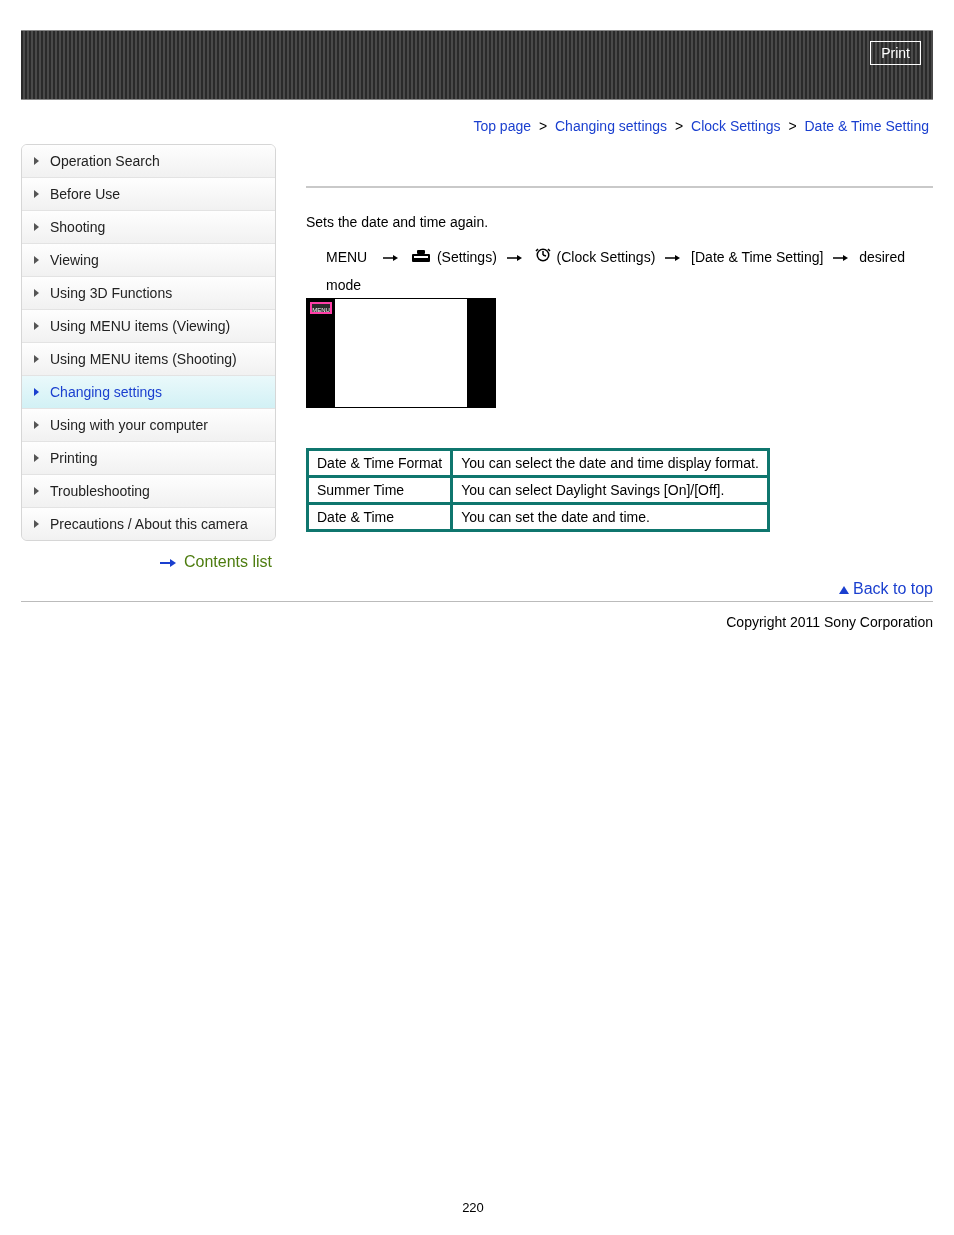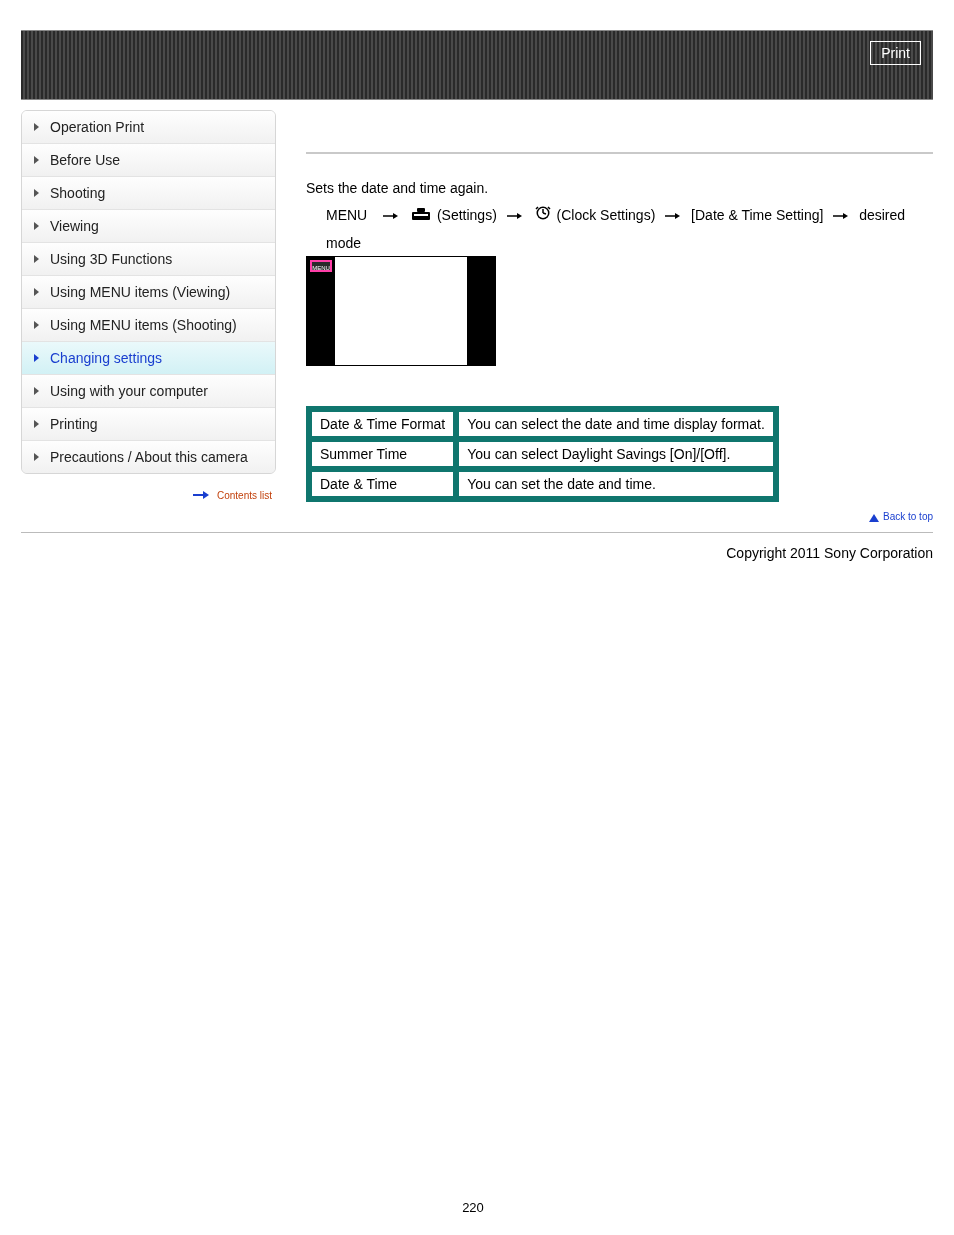--- a/index.html
+++ b/index.html
@@ -84,41 +84,41 @@
   .nav-item.active {
     background: linear-gradient(#eaf9fb, #d2f1f5);
     color: #1a3fcf;
   }
   .nav-item.active::before { border-left-color: #1a3fcf; }
   .contents-link-row {
     text-align: right;
     padding: 12px 4px 0 0;
   }
   .contents-link {
-    color: #c2410c;
+    color: #4d7c0f;
     text-decoration: none;
-    font-size: 10px;
+    font-size: 16px;
     cursor: pointer;
   }
   .arrow-right {
     display: inline-block;
     vertical-align: middle;
     margin-right: 4px;
   }
   .arrow-right svg { display: block; }
   .main {
     flex: 1;
     padding-top: 24px;
   }
   .main hr.top-rule {
     border: none;
     border-top: 2px solid #c9c9c9;
     margin: 18px 0 26px 0;
   }
-  .intro { margin-bottom: 6px; }
+  .intro { margin-bottom: 14px; }
   .menu-path {
     padding-left: 20px;
     line-height: 1.9;
   }
   .menu-path .mlabel { margin-right: 6px; }
   .path-arrow {
     display: inline-block;
     vertical-align: middle;
     margin: 0 6px;
   }
@@ -152,36 +152,36 @@
     font-size: 6px;
     line-height: 12px;
     text-align: center;
     letter-spacing: 0;
   }
   table.opts {
     border-collapse: collapse;
     font-size: 14px;
   }
   table.opts td {
-    border: 6px solid #0f766e;
+    border: 3px solid #0f766e;
     padding: 4px 8px;
     vertical-align: top;
   }
   .bottom-area {
     margin-top: 30px;
     border-top: 1px solid #bbb;
     position: relative;
     padding-top: 8px;
   }
   .back-to-top {
     position: absolute;
     right: 0;
     top: -22px;
     color: #1a3fcf;
-    font-size: 10px;
+    font-size: 16px;
     cursor: pointer;
     text-decoration: none;
   }
   .back-to-top .tri {
     display: inline-block;
     width: 0; height: 0;
     border-left: 5px solid transparent;
     border-right: 5px solid transparent;
     border-bottom: 8px solid #1a3fcf;
     margin-right: 4px;
@@ -203,34 +203,44 @@
 </style>
 </head>
 <body>
 
 <div class="page">
 
   <div class="header-band">
     <div class="print-btn">Print</div>
   </div>
 
+  <div class="breadcrumb">
+    <a>Top page</a>
+    <span class="sep">&gt;</span>
+    <a>Changing settings</a>
+    <span class="sep">&gt;</span>
+    <a>Clock Settings</a>
+    <span class="sep">&gt;</span>
+    <span class="current">Date &amp; Time Setting</span>
+  </div>
 
   <div class="layout">
     <div class="sidebar">
       <div class="nav">
-        <div class="nav-item"><span>Operation Print</span></div>
+        <div class="nav-item"><span>Operation Search</span></div>
         <div class="nav-item"><span>Before Use</span></div>
         <div class="nav-item"><span>Shooting</span></div>
         <div class="nav-item"><span>Viewing</span></div>
         <div class="nav-item"><span>Using 3D Functions</span></div>
         <div class="nav-item"><span>Using MENU items (Viewing)</span></div>
         <div class="nav-item"><span>Using MENU items (Shooting)</span></div>
         <div class="nav-item active"><span>Changing settings</span></div>
         <div class="nav-item"><span>Using with your computer</span></div>
         <div class="nav-item"><span>Printing</span></div>
+        <div class="nav-item"><span>Troubleshooting</span></div>
         <div class="nav-item"><span>Precautions / About this camera</span></div>
       </div>
       <div class="contents-link-row">
         <span class="arrow-right">
           <svg width="16" height="10" viewBox="0 0 16 10">
               <line x1="0" y1="5" x2="12" y2="5" stroke="#1a3fcf" stroke-width="2"></line>
               <polygon points="10,1 16,5 10,9" fill="#1a3fcf"></polygon>
             </svg>
         </span>
         <a class="contents-link">Contents list</a>

